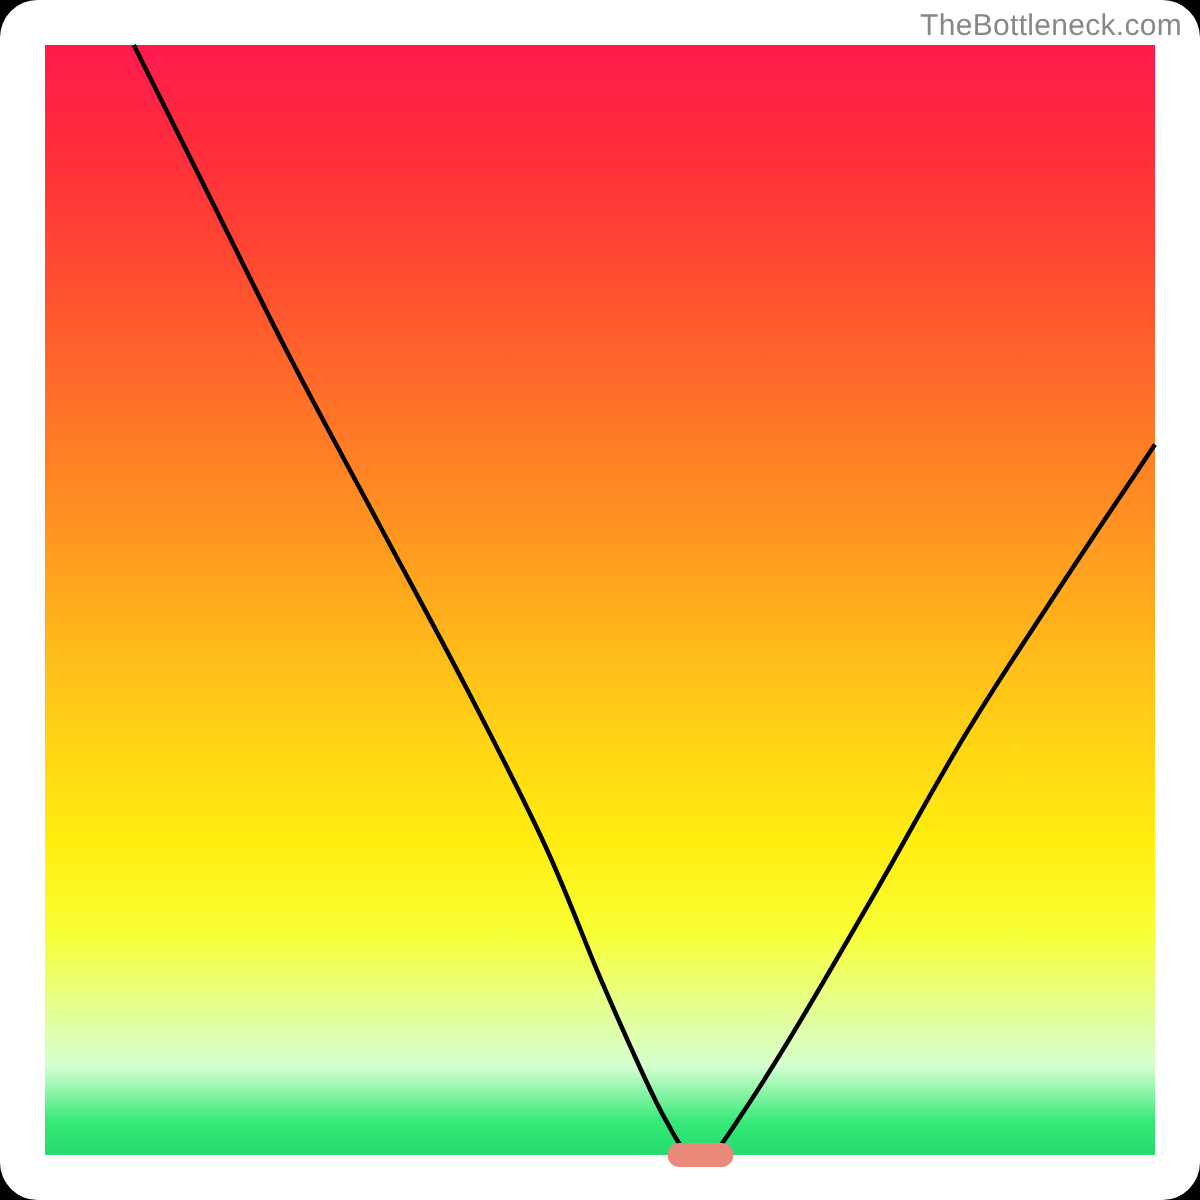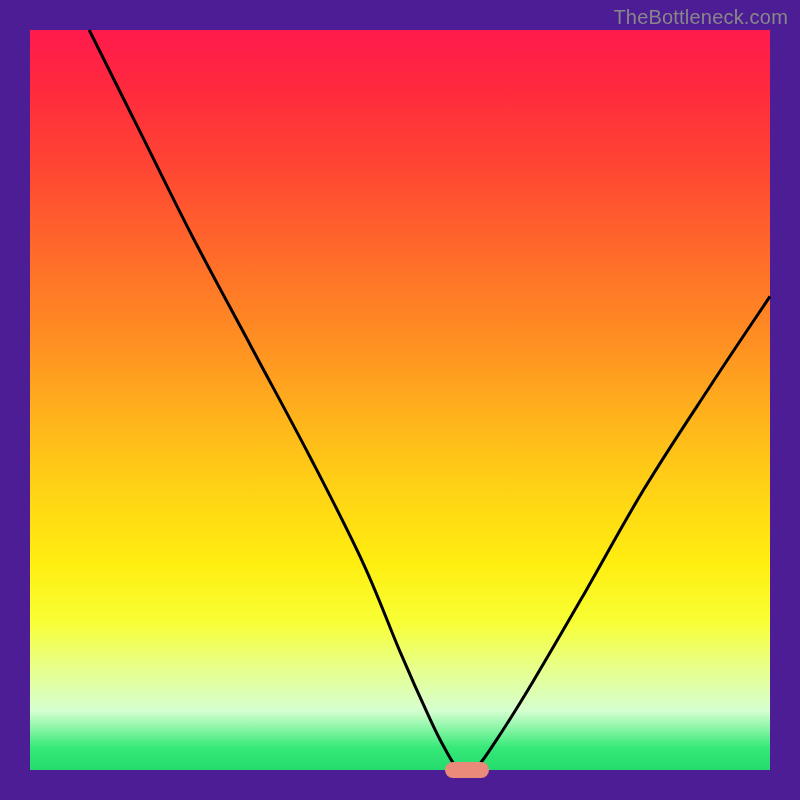--- a/index.html
+++ b/index.html
@@ -8,21 +8,22 @@
     width: 800px;
     height: 800px;
     background: #000;
     overflow: hidden;
     font-family: Arial, Helvetica, sans-serif;
   }
   .frame {
     position: relative;
     width: 800px;
     height: 800px;
-    background: #4c1d95;
+    background: #ffffff;
+    border-radius: 25px;
   }
   .gradient-area {
     position: absolute;
     left: 30px;
     top: 30px;
     width: 740px;
     height: 740px;
     background: linear-gradient(
       to bottom,
       #ff1a4d 0%,

